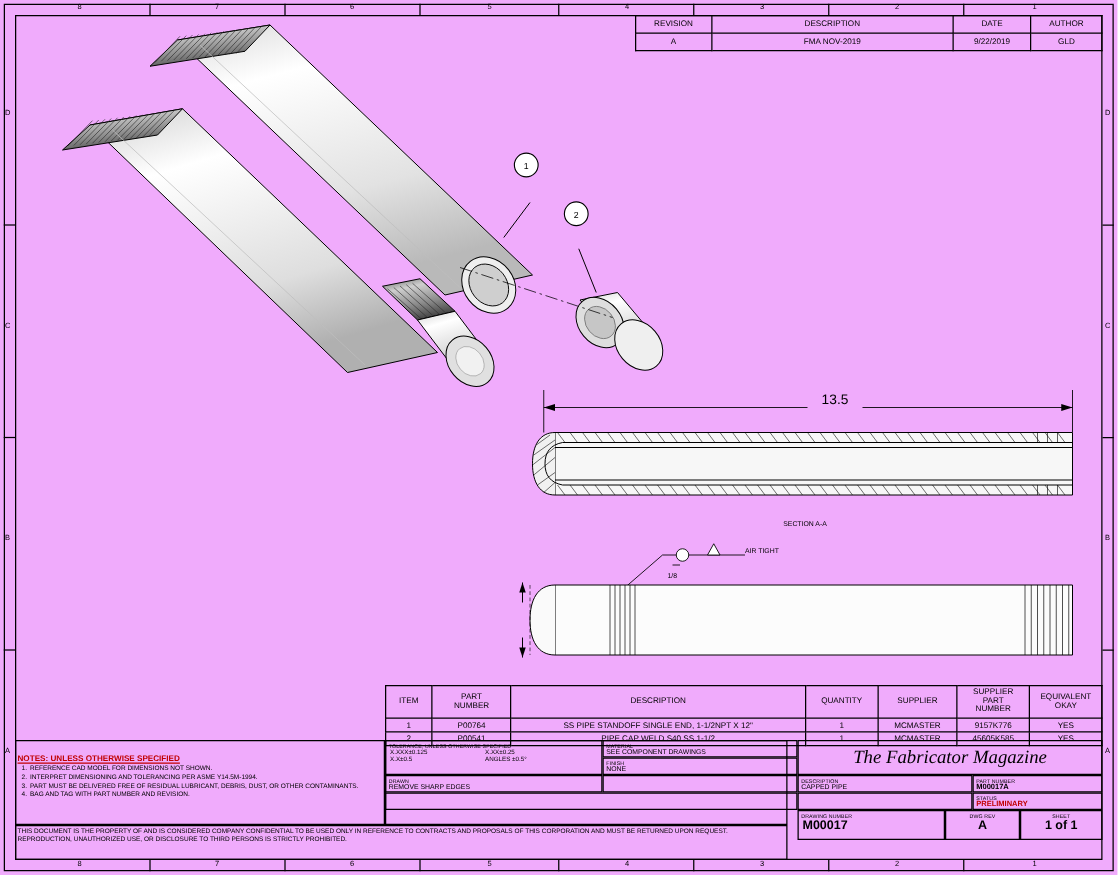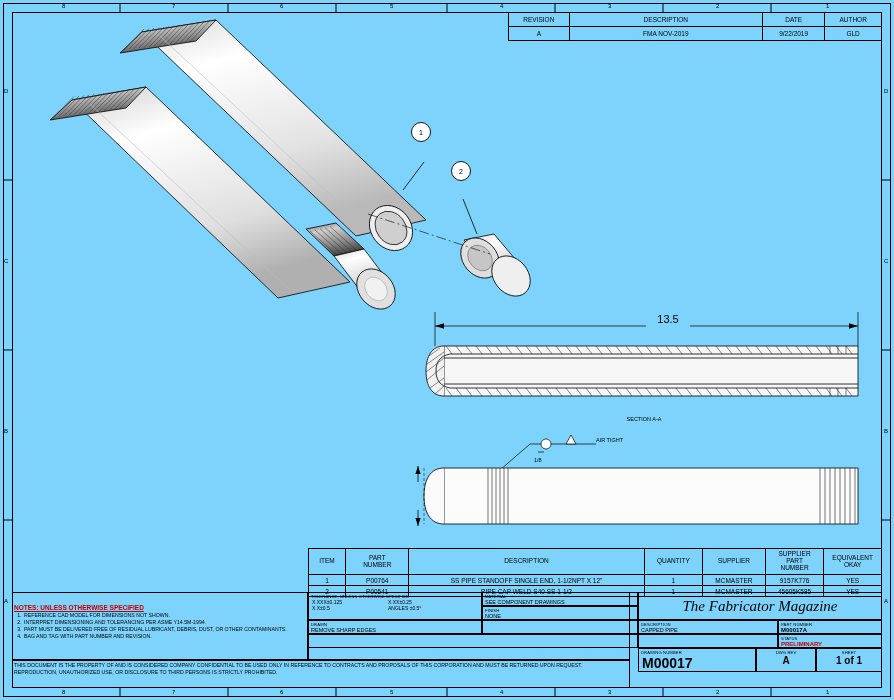--- a/index.html
+++ b/index.html
@@ -1,17 +1,17 @@
 <!DOCTYPE html>
 <html><head>
 <meta charset="utf-8">
 <style>
   html,body{margin:0;padding:0;background:#ffffff;}
   body{width:894px;height:700px;font-family:"Liberation Sans",sans-serif;color:#000;}
-  #sheet{position:relative;width:894px;height:700px;overflow:hidden;background:#7dd3fc;}
+  #sheet{position:relative;width:894px;height:700px;overflow:hidden;background:#f0abfc;}
   .abs{position:absolute;}
   .bdr{border:1px solid #000;box-sizing:border-box;}
   .ctr{text-align:center;}
 
   
   #frameOuter{left:3px;top:3px;width:888px;height:694px;border:1px solid #000;box-sizing:border-box;}
   #frameInner{left:12px;top:12px;width:870px;height:676px;border:1px solid #000;box-sizing:border-box;}
 
   
   .zone{position:absolute;font-size:6px;color:#000;font-family:"Liberation Sans",sans-serif;}
@@ -503,21 +503,21 @@
     <div class="tbcell" style="left:470px;top:42px;width:104px;height:14px">
       <div class="tblabel" style="padding:0.5px 2px">STATUS</div>
       <div style="font-size:6px;font-weight:bold;color:#c00000;padding:0 2px">PRELIMINARY</div>
     </div>
 
     <div class="tbcell" style="left:0;top:42px;width:330px;height:14px"></div>
     <div class="tbcell" style="left:330px;top:42px;width:140px;height:14px"></div>
 
     <div class="tbcell" style="left:330px;top:56px;width:118px;height:24px">
       <div class="tblabel" style="padding:0.5px 2px">DRAWING NUMBER</div>
-      <div style="font-size:14px;font-weight:bold;padding:0 3px">M00017</div>
+      <div style="font-size:10px;font-weight:bold;padding:0 3px">M00017</div>
     </div>
     <div class="tbcell" style="left:448px;top:56px;width:60px;height:24px">
       <div class="tblabel ctr" style="padding:0.5px 2px">DWG REV</div>
       <div class="ctr" style="font-size:10px;font-weight:bold">A</div>
     </div>
     <div class="tbcell" style="left:508px;top:56px;width:66px;height:24px">
       <div class="tblabel ctr" style="padding:0.5px 2px">SHEET</div>
       <div class="ctr" style="font-size:10px;font-weight:bold">1 of 1</div>
     </div>
   </div>

